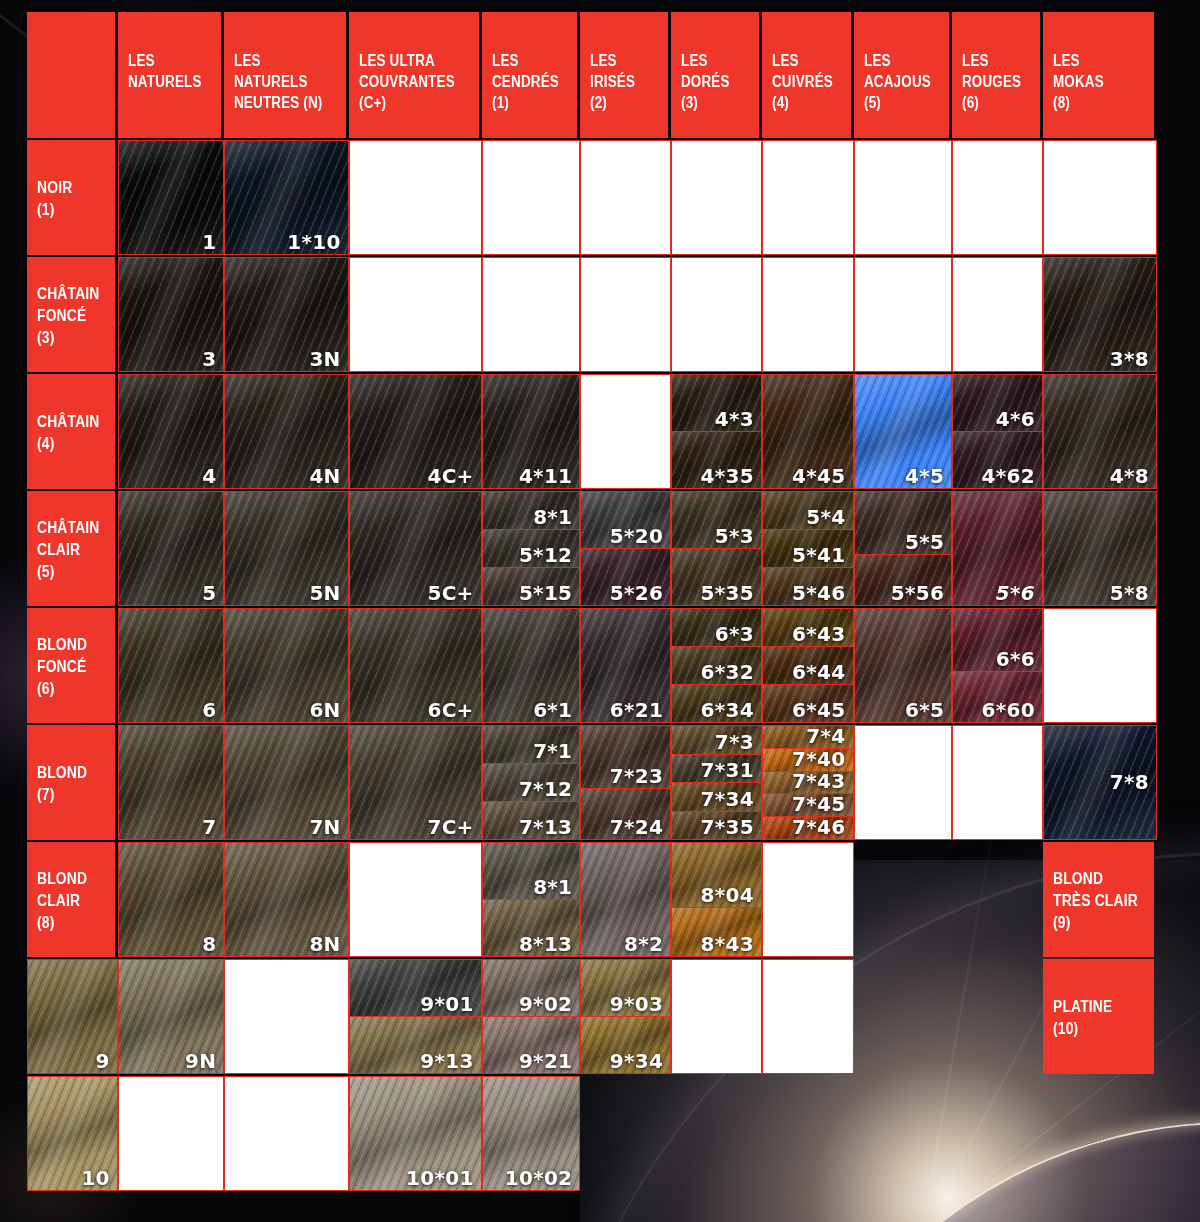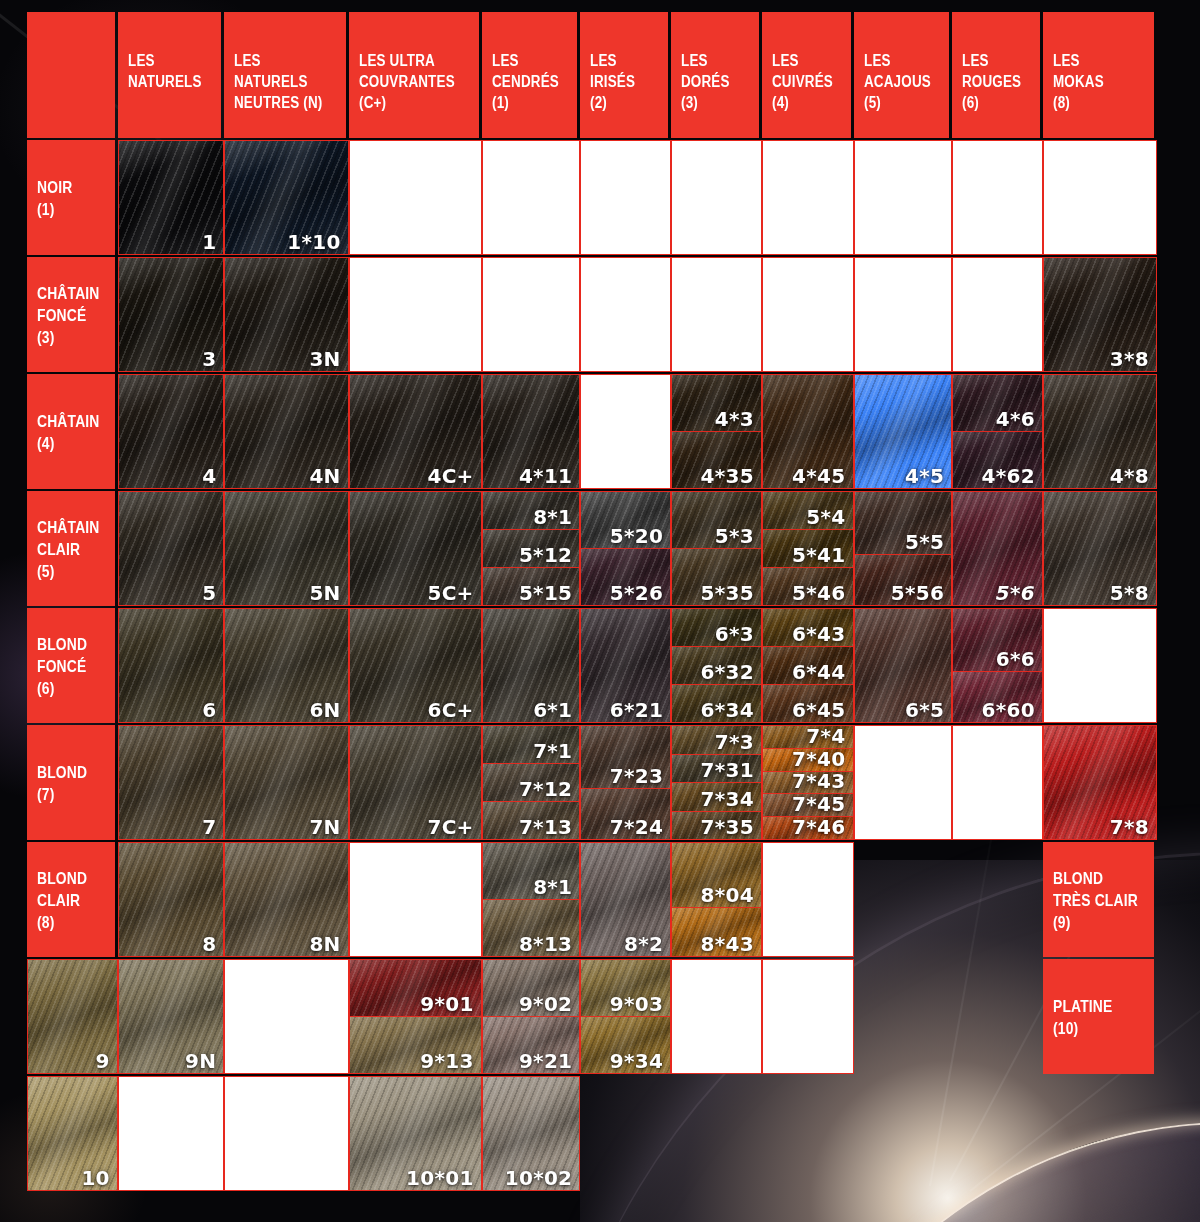--- a/index.html
+++ b/index.html
@@ -490,21 +490,21 @@
       <div class="strip" style="background-color: rgb(125, 79, 47);">
         <span class="code">7*45</span>
       </div>
       <div class="strip" style="background-color: rgb(171, 69, 19);">
         <span class="code">7*46</span>
       </div>
     </div>
     <div class="cell blank"></div>
     <div class="cell blank"></div>
     <div class="cell filled">
-      <div class="strip" style="background-color: #b91c1c;">
+      <div class="strip" style="background-color: #0f172a; align-items: center;">
         <span class="code">7*8</span>
       </div>
     </div>
     <div class="rhead">
       <div class="hx">
         <div class="line">BLOND</div>
         <div class="line">CLAIR</div>
         <div class="line">(8)</div>
       </div>
     </div>
@@ -555,21 +555,21 @@
         <span class="code">9</span>
       </div>
     </div>
     <div class="cell filled">
       <div class="strip" style="background-color: rgb(124, 114, 88);">
         <span class="code">9N</span>
       </div>
     </div>
     <div class="cell blank"></div>
     <div class="cell filled">
-      <div class="strip" style="background-color: #7f1d1d; justify-content: flex-end;">
+      <div class="strip" style="background-color: #404040; justify-content: flex-end;">
         <span class="code">9*01</span>
       </div>
       <div class="strip" style="background-color: rgb(133, 115, 77);">
         <span class="code">9*13</span>
       </div>
     </div>
     <div class="cell filled">
       <div class="strip" style="background-color: rgb(123, 109, 98);">
         <span class="code">9*02</span>
       </div>

